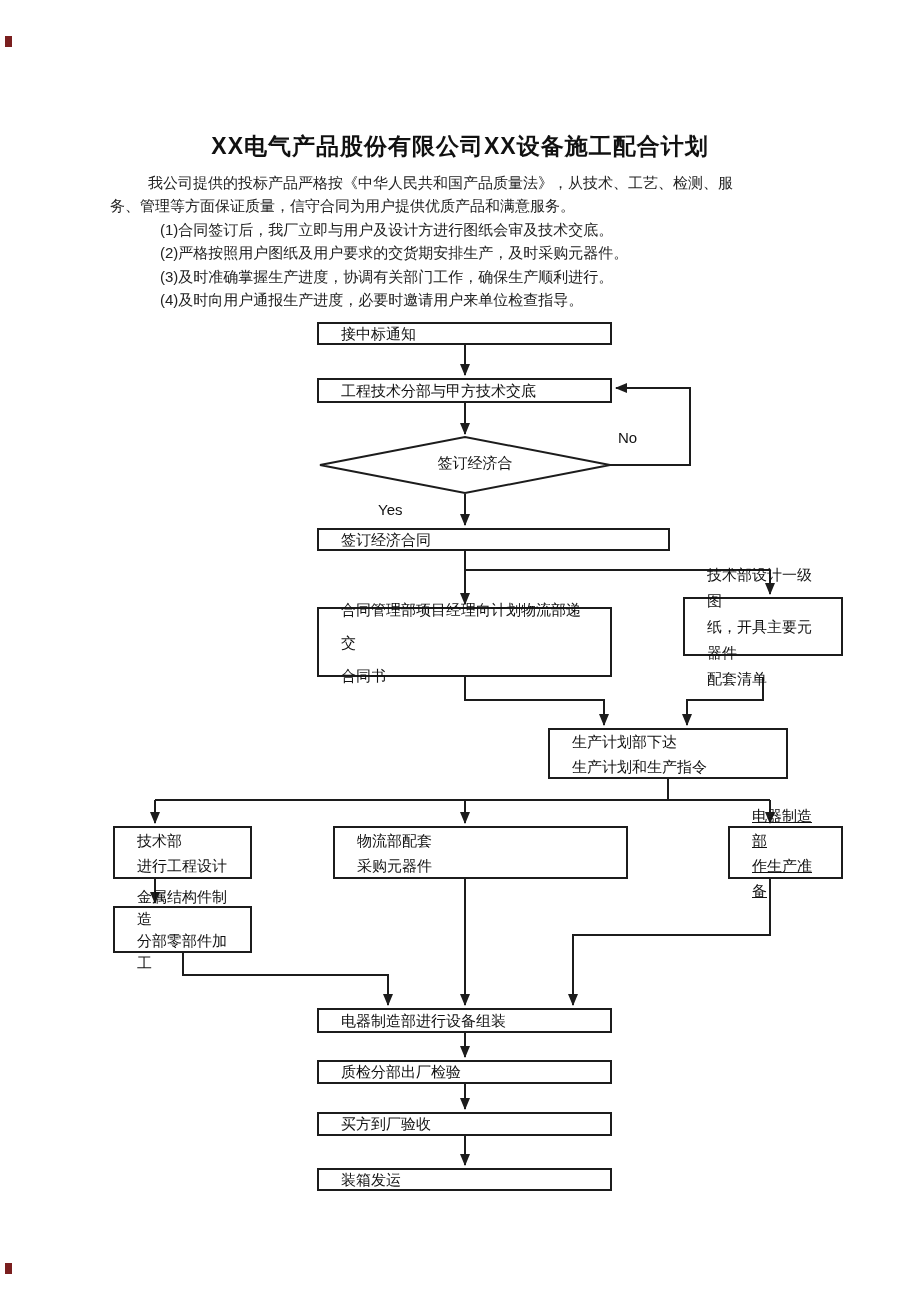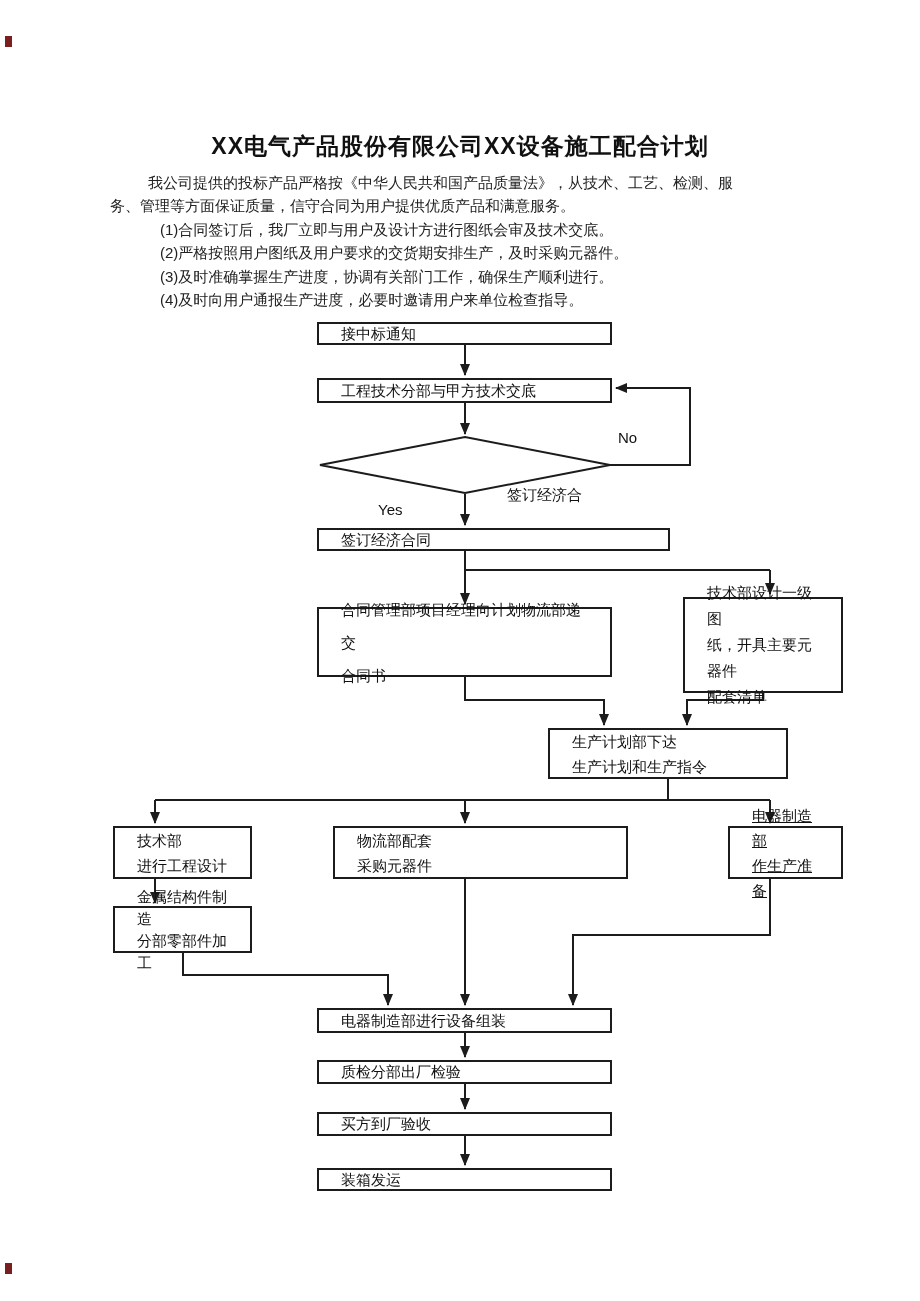--- a/index.html
+++ b/index.html
@@ -25,22 +25,22 @@
   .numitem{margin:0;padding-left:50px;}
   .flow-svg{position:absolute;left:0;top:0;pointer-events:none;}
   .node{
     position:absolute;box-sizing:border-box;
     border:2px solid #1c1c1c;background:#fff;
     font-size:15px;color:#111;
     display:flex;align-items:center;
     padding:0 22px;white-space:pre-line;line-height:22px;
   }
   .diamond-label{
-    position:absolute;left:312px;top:454px;width:270px;
-    text-align:right;font-size:15px;color:#111;margin-top:32px;
+    position:absolute;left:340px;top:454px;width:270px;
+    text-align:center;font-size:15px;color:#111;
   }
   .branch-label{
     position:absolute;font-size:15px;color:#111;
   }
   .edge-artifact{
     position:absolute;left:5px;width:7px;height:11px;background:#7a1f1f;
   }
 </style>
 </head>
 <body>
@@ -98,21 +98,21 @@
   <div class="diamond-label">签订经济合</div>
 
   <div class="branch-label" style="left:618px;top:429px;">No</div>
   <div class="branch-label" style="left:378px;top:501px;">Yes</div>
 
   <div class="node" style="left:317px;top:528px;width:353px;height:23px;">签订经济合同</div>
 
   <div class="node" style="left:317px;top:607px;width:295px;height:70px;line-height:33px;">合同管理部项目经理向计划物流部递交
 合同书</div>
 
-  <div class="node" style="left:683px;top:597px;width:160px;height:96px;line-height:26px;">技术部设计一级图
+  <div class="node" style="left:683px;top:597px;width:160px;height:59px;line-height:26px;">技术部设计一级图
 纸，开具主要元器件
 配套清单</div>
 
   <div class="node" style="left:548px;top:728px;width:240px;height:51px;line-height:25px;">生产计划部下达
 生产计划和生产指令</div>
 
   <div class="node" style="left:113px;top:826px;width:139px;height:53px;line-height:25px;">技术部
 进行工程设计</div>
 
   <div class="node" style="left:317px;top:826px;width:295px;height:53px;line-height:25px;margin-left:16px;">物流部配套

